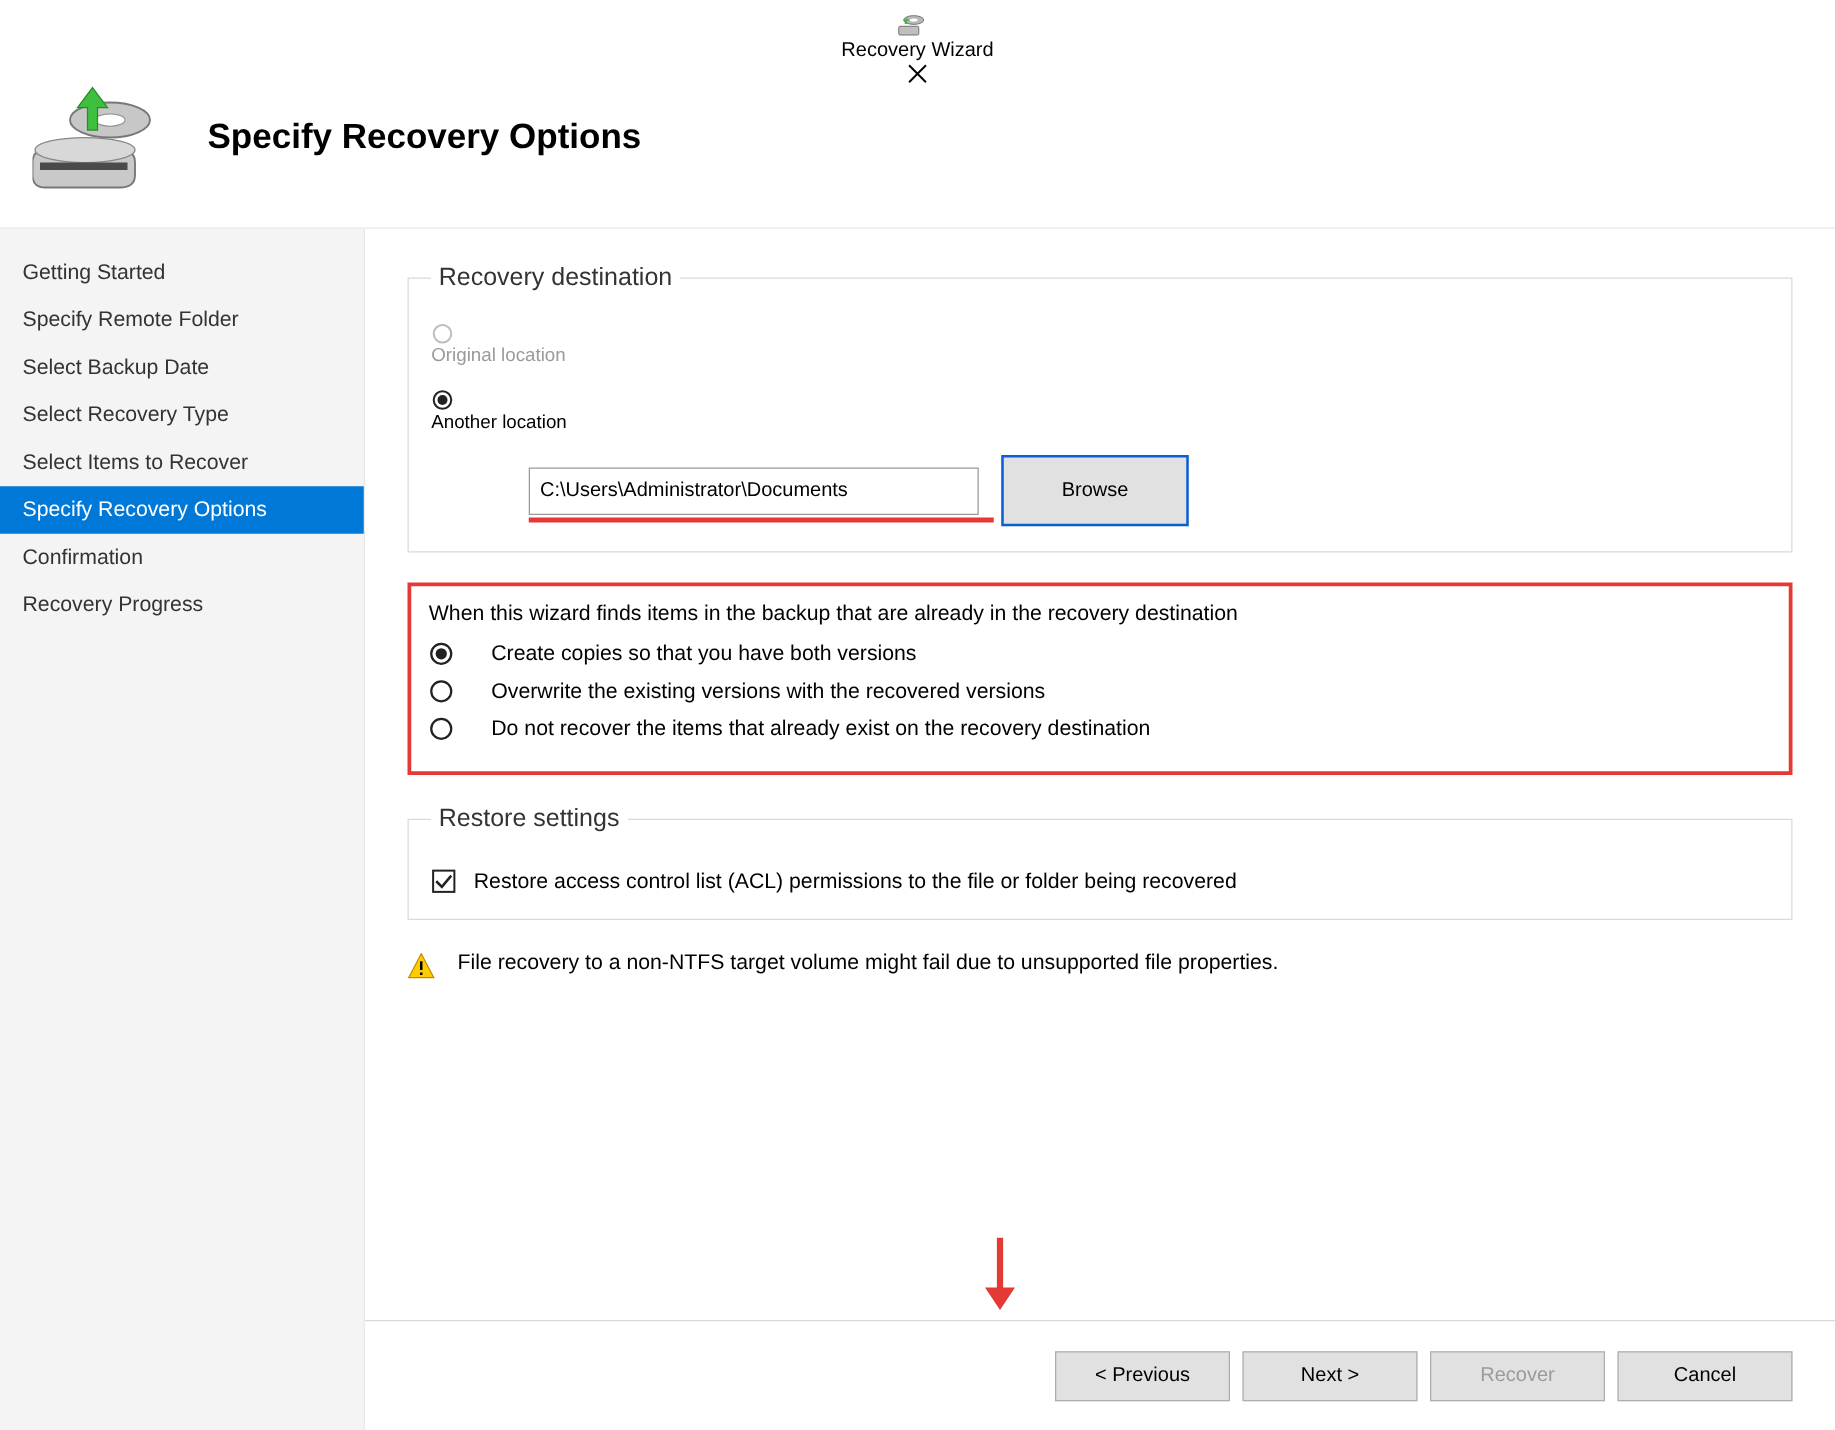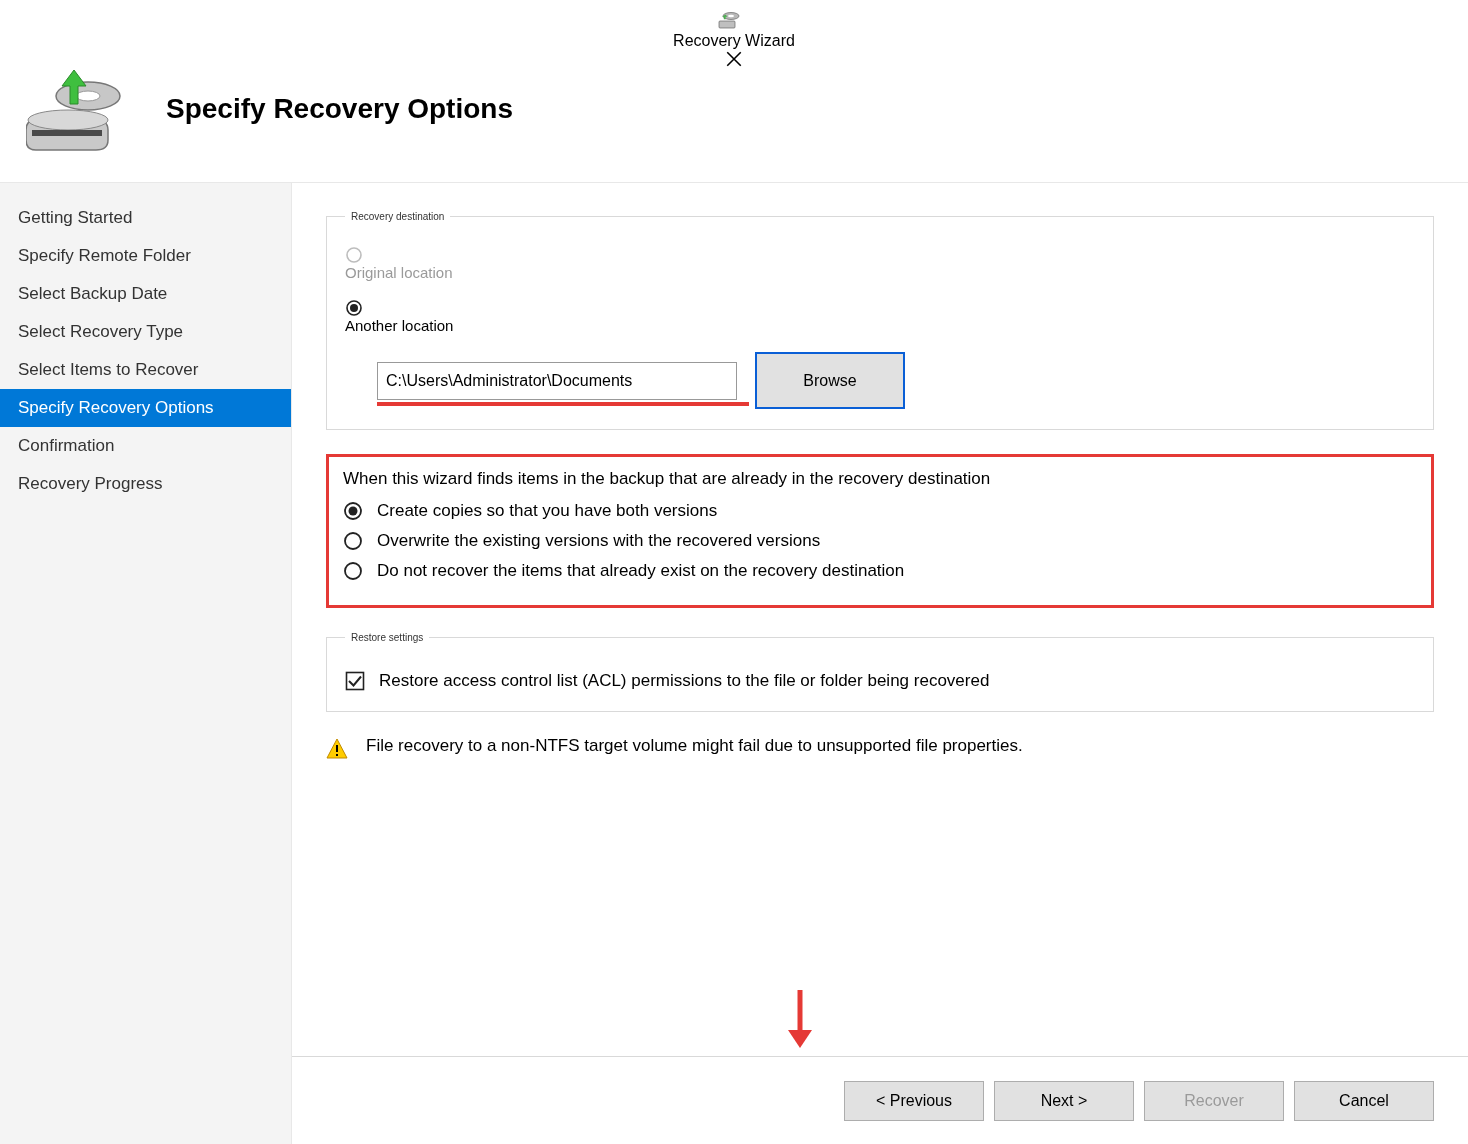--- a/index.html
+++ b/index.html
@@ -56,41 +56,41 @@
     padding: 28px 34px 0 34px;
     position: relative;
   }
   fieldset.groupbox {
     border: 1px solid #d9d9d9;
     margin: 0 0 24px 0;
     padding: 18px 18px 20px 18px;
     position: relative;
   }
   fieldset.groupbox legend {
-    font-size: 10px;
+    font-size: 20px;
     padding: 0 6px;
     color: #333;
   }
   .radio-row {
     display: flex;
     align-items: flex-start;
     margin: 6px 0 18px 0;
     flex-direction: column;
   }
   .radio-row .radio {
     width: 18px; height: 18px; margin-right: 12px;
   }
   .radio-row.disabled { color: #9a9a9a; }
   .dest-row {
     display: flex;
     align-items: center;
     margin-left: 32px;
     gap: 18px;
   }
-  .path-wrap { position: relative; }
+  .path-wrap { position: relative; margin-left: 46px; }
   .path-input {
     width: 360px;
     height: 38px;
     border: 1px solid #999;
     padding: 4px 8px;
     font-size: 16px;
     font-family: inherit;
   }
   .path-underline {
     position: absolute;
@@ -110,20 +110,21 @@
     border: 3px solid #e53935;
     padding: 12px 14px 14px 14px;
     margin-bottom: 24px;
   }
   .collision-title { font-size: 17px; margin-bottom: 12px; }
   .opt-row {
     display: flex;
     align-items: flex-end;
     margin: 10px 0;
     font-size: 17px;
+    gap: 16px;
   }
   .opt-row .radio { width: 20px; height:20px; margin-right: 14px; }
   .check-row {
     display: flex;
     align-items: center;
     font-size: 17px;
     margin-top: 10px;
   }
   .check-row .chk { width:20px; height:20px; margin-right: 14px; }
   .warn-row {

